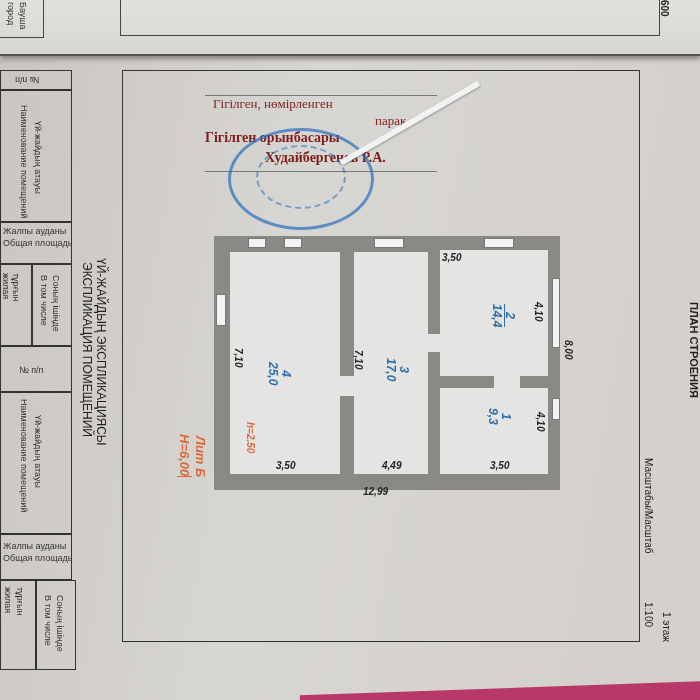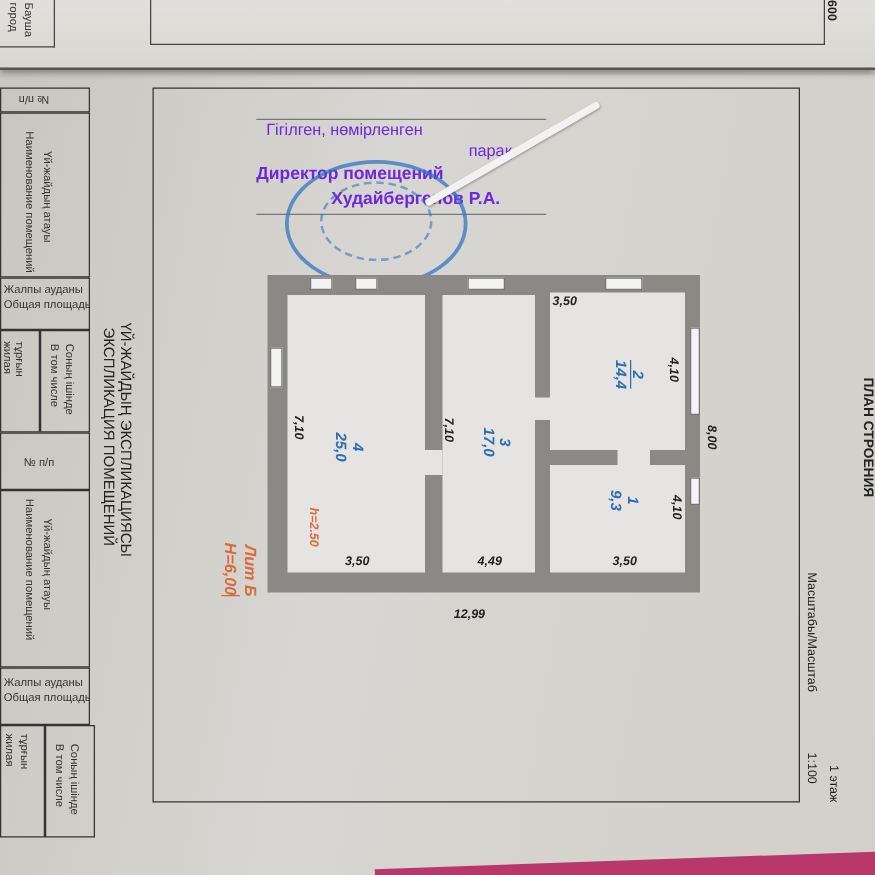--- a/index.html
+++ b/index.html
@@ -41,36 +41,36 @@
   }
 
   .expl-table { position: absolute; left: 0; top: 70px; width: 72px; height: 600px; }
   .cell { position: absolute; border: 1.2px solid #333; }
   .small { font-size: 9px; line-height: 10px; color: #333; }
 
   .stamp-box {
     position: absolute; left: 205px; top: 95px; width: 232px; height: 76px;
   }
   .stamp-line { position: absolute; height: 1px; background: #777; }
-  .stamp-text { position: absolute; font-family: Liberation Sans, sans-serif; color: #6d28d9; white-space: nowrap; text-align: right; }
+  .stamp-text { position: absolute; font-family: Liberation Serif, serif; color: #7f1d1d; white-space: nowrap; text-align: right; }
   .seal {
     position: absolute; left: 228px; top: 128px; width: 146px; height: 102px;
     border: 3px solid rgba(40,110,190,0.7); border-radius: 50%;
   }
   .seal-inner {
     position: absolute; left: 256px; top: 145px; width: 90px; height: 64px;
     border: 2px dashed rgba(40,110,190,0.55); border-radius: 50%;
   }
   .thread {
     position: absolute; left: 330px; top: 120px; width: 160px; height: 6px;
     background: #f2f2f2; border-radius: 3px; transform: rotate(-30deg);
     box-shadow: 0 1px 2px rgba(0,0,0,0.3);
   }
 
-  .plan { position: absolute; left: 214px; top: 220px; width: 346px; height: 205px; }
+  .plan { position: absolute; left: 214px; top: 236px; width: 346px; height: 205px; }
   .wall { position: absolute; background: #8b8985; }
   .room { position: absolute; background: #e5e4e2; }
   .window { position: absolute; background: #f3f3f3; border: 1px solid #777; }
   .dim { position: absolute; font-size: 10px; font-weight: bold; font-style: italic; color: #222; white-space: nowrap; }
   .area { position: absolute; color: #2c6fb0; font-weight: bold; font-style: italic; font-size: 12px; text-align: center; line-height: 13px; }
   .orange { color: #d86a3b; font-style: italic; font-weight: bold; }
 </style>
 </head>
 <body>
 
@@ -130,21 +130,21 @@
 <span class="vtext rot-cw" style="left:108px;top:258px;font-size:12px;">ҮЙ-ЖАЙДЫҢ ЭКСПЛИКАЦИЯСЫ</span>
 <span class="vtext rot-cw" style="left:94px;top:262px;font-size:12px;">ЭКСПЛИКАЦИЯ ПОМЕЩЕНИЙ</span>
 
 <div class="main-frame"></div>
 
 <div class="stamp-box">
   <div class="stamp-line" style="left:0;top:0;width:232px;"></div>
   <div class="stamp-line" style="left:0;top:76px;width:232px;"></div>
   <span class="stamp-text" style="left:8px;top:1px;font-size:13px;">Гігілген, нөмірленген</span>
   <span class="stamp-text" style="left:170px;top:18px;font-size:13px;">парақ</span>
-  <span class="stamp-text" style="left:0;top:35px;font-size:14px;font-weight:bold;">Директор помещений</span>
+  <span class="stamp-text" style="left:0;top:35px;font-size:14px;font-weight:bold;">Гігілген орынбасары</span>
   <span class="stamp-text" style="left:60px;top:55px;font-size:14px;font-weight:bold;">Худайбергенов Р.А.</span>
 </div>
 <div class="seal"></div>
 <div class="seal-inner"></div>
 <div class="thread"></div>
 
 <div class="plan">
   <div class="wall" style="left:0;top:0;width:346px;height:254px;"></div>
   <div class="room" style="left:16px;top:16px;width:110px;height:222px;"></div>
   <div class="room" style="left:140px;top:16px;width:74px;height:222px;"></div>

